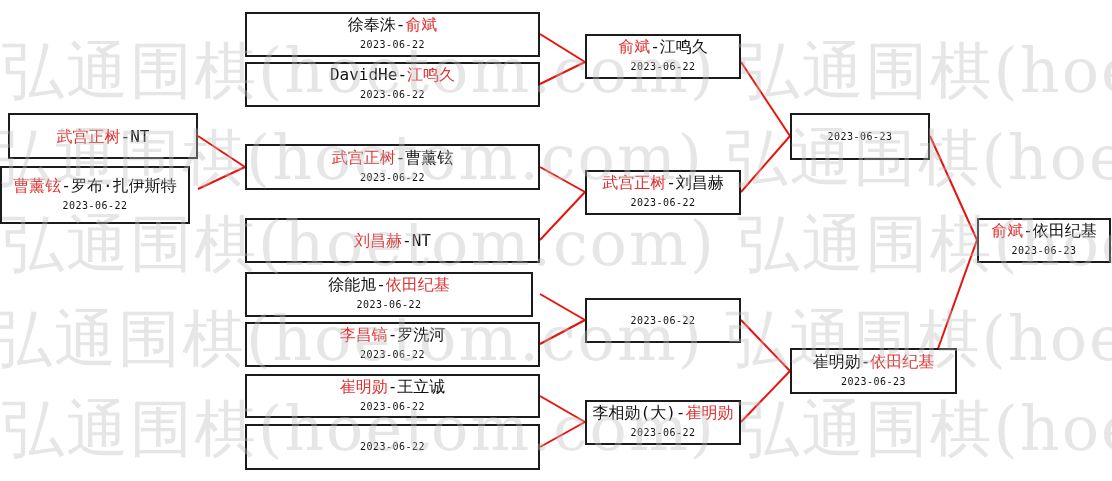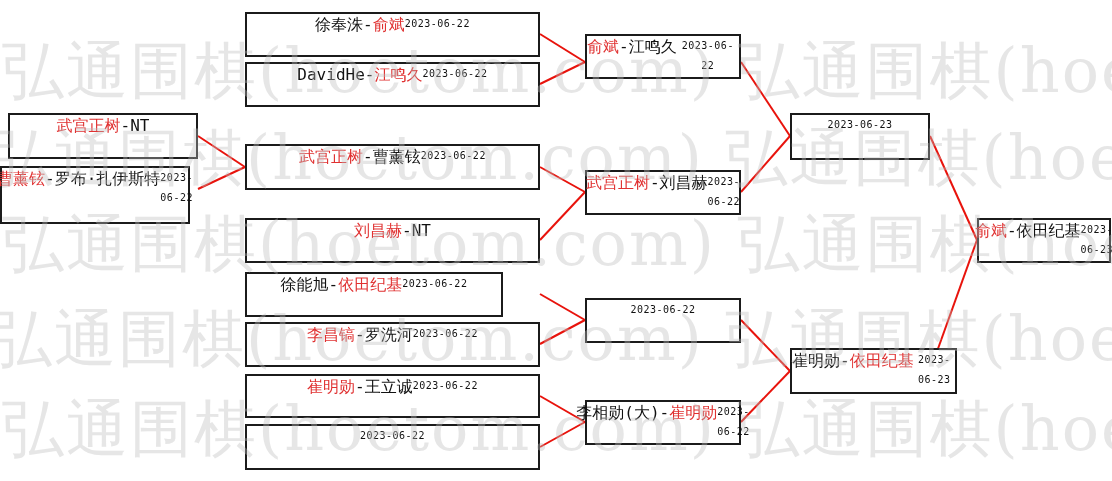--- a/index.html
+++ b/index.html
@@ -6,21 +6,21 @@
   #canvas{
     position:relative;width:1112px;height:481px;overflow:hidden;
     background:#ffffff;
     font-family:"DejaVu Sans Mono","DejaVu Sans","Liberation Sans",sans-serif;
   }
   #wires{position:absolute;left:0;top:0;z-index:0;}
   #wires line{stroke:#e8130c;stroke-width:2;}
   .box{
     position:absolute;z-index:1;box-sizing:border-box;
     border:2px solid #1b1b1b;background:#ffffff;
-    display:flex;flex-direction:row;justify-content:center;align-items:flex-start;
+    display:flex;flex-direction:column;justify-content:center;align-items:center;
     text-align:center;color:#111;
   }
   .names{font-size:16px;line-height:21px;white-space:nowrap;}
   .date{font-size:10px;line-height:20px;letter-spacing:0.5px;}
   .date:empty{display:none;}
   .red{color:#e03131;}
   .wm{
     position:absolute;left:0;z-index:2;pointer-events:none;
     font-size:62px;line-height:62px;white-space:nowrap;
     color:rgba(190,190,190,0.38);letter-spacing:2px;
@@ -69,21 +69,21 @@
     <div class="date">2023-06-22</div>
   </div>
   <div class="box" style="left:245px;top:144px;width:295px;height:46px">
     <div class="names"><span class="red">武宫正树</span><span>-</span><span class="">曹薰铉</span></div>
     <div class="date">2023-06-22</div>
   </div>
   <div class="box" style="left:245px;top:218px;width:295px;height:45px">
     <div class="names"><span class="red">刘昌赫</span><span>-</span><span class="">NT</span></div>
 
   </div>
-  <div class="box" style="left:245px;top:272px;width:258px;height:45px">
+  <div class="box" style="left:245px;top:272px;width:288px;height:45px">
     <div class="names"><span class="">徐能旭</span><span>-</span><span class="red">依田纪基</span></div>
     <div class="date">2023-06-22</div>
   </div>
   <div class="box" style="left:245px;top:322px;width:295px;height:45px">
     <div class="names"><span class="red">李昌镐</span><span>-</span><span class="">罗洗河</span></div>
     <div class="date">2023-06-22</div>
   </div>
   <div class="box" style="left:245px;top:374px;width:295px;height:44px">
     <div class="names"><span class="red">崔明勋</span><span>-</span><span class="">王立诚</span></div>
     <div class="date">2023-06-22</div>

